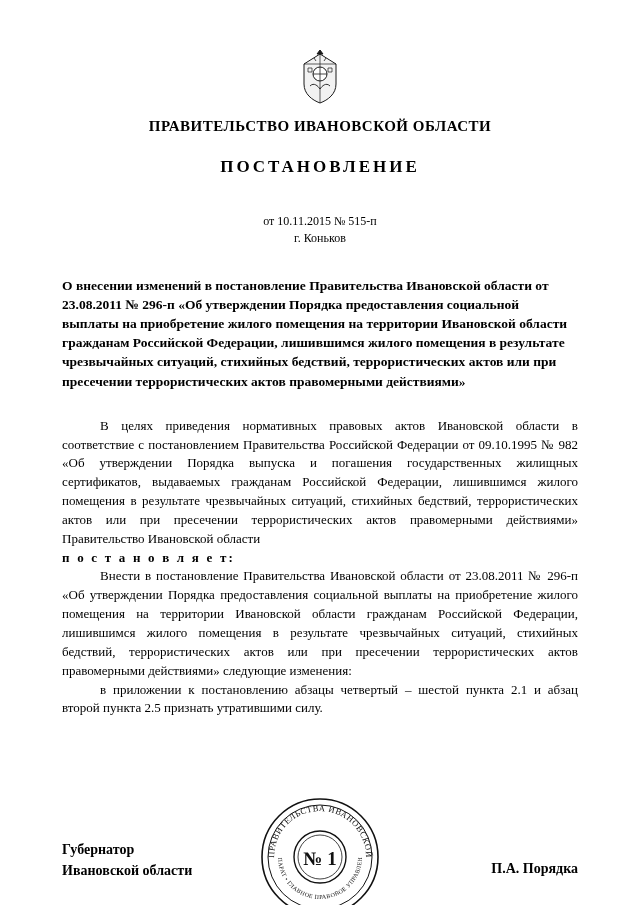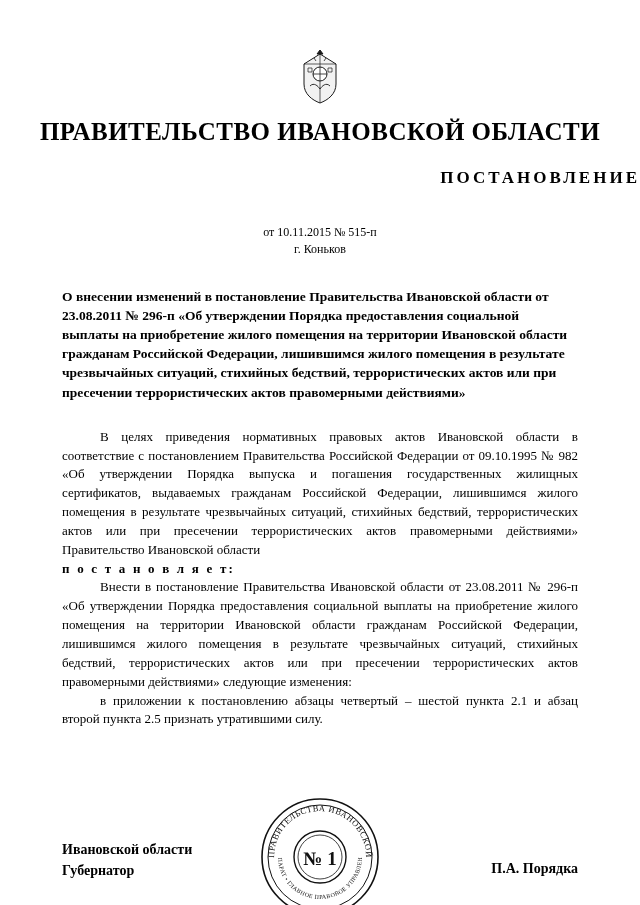--- a/index.html
+++ b/index.html
@@ -25,27 +25,27 @@
   .emblem {
     width: 100%;
     text-align: center;
     margin-top: 48px;
     height: 58px;
   }
   .emblem svg { display: inline-block; }
 
   .org-title {
     text-align: center;
-    font-size: 25px;
+    font-size: 15px;
     font-weight: bold;
     letter-spacing: 0.5px;
     margin-top: 12px;
   }
   .doc-type {
-    text-align: right;
+    text-align: center;
     font-size: 17px;
     font-weight: bold;
     letter-spacing: 3px;
     margin-top: 22px;
   }
   .doc-meta {
     text-align: center;
     font-size: 12px;
     margin-top: 36px;
     line-height: 1.45;
@@ -140,22 +140,22 @@
 
   <div class="body-text">
     <p>В целях приведения нормативных правовых актов Ивановской области в соответствие с постановлением Правительства Российской Федерации от 09.10.1995 № 982 «Об утверждении Порядка выпуска и погашения государственных жилищных сертификатов, выдаваемых гражданам Российской Федерации, лишившимся жилого помещения в результате чрезвычайных ситуаций, стихийных бедствий, террористических актов или при пресечении террористических актов правомерными действиями» Правительство Ивановской области</p>
     <p class="no-indent spaced">п о с т а н о в л я е т:</p>
     <p>Внести в постановление Правительства Ивановской области от 23.08.2011 № 296-п «Об утверждении Порядка предоставления социальной выплаты на приобретение жилого помещения на территории Ивановской области гражданам Российской Федерации, лишившимся жилого помещения в результате чрезвычайных ситуаций, стихийных бедствий, террористических актов или при пресечении террористических актов правомерными действиями» следующие изменения:</p>
     <p>в приложении к постановлению абзацы четвертый – шестой пункта 2.1 и абзац второй пункта 2.5 признать утратившими силу.</p>
   </div>
 
   <div class="sign-block clearfix">
     <div class="sign-left">
+      <div>Губернатор</div>
       <div>Ивановской области</div>
-      <div>Губернатор</div>
     </div>
     <div class="sign-right">П.А. Порядка</div>
   </div>
 
   <div class="stamp">
     <svg width="124" height="124" viewBox="0 0 124 124" xmlns="http://www.w3.org/2000/svg">
       <defs>
         <path id="arcTop" d="M 16 62 A 46 46 0 0 1 108 62"></path>
         <path id="arcBottom" d="M 20 62 A 42 42 0 0 0 104 62"></path>
       </defs>

